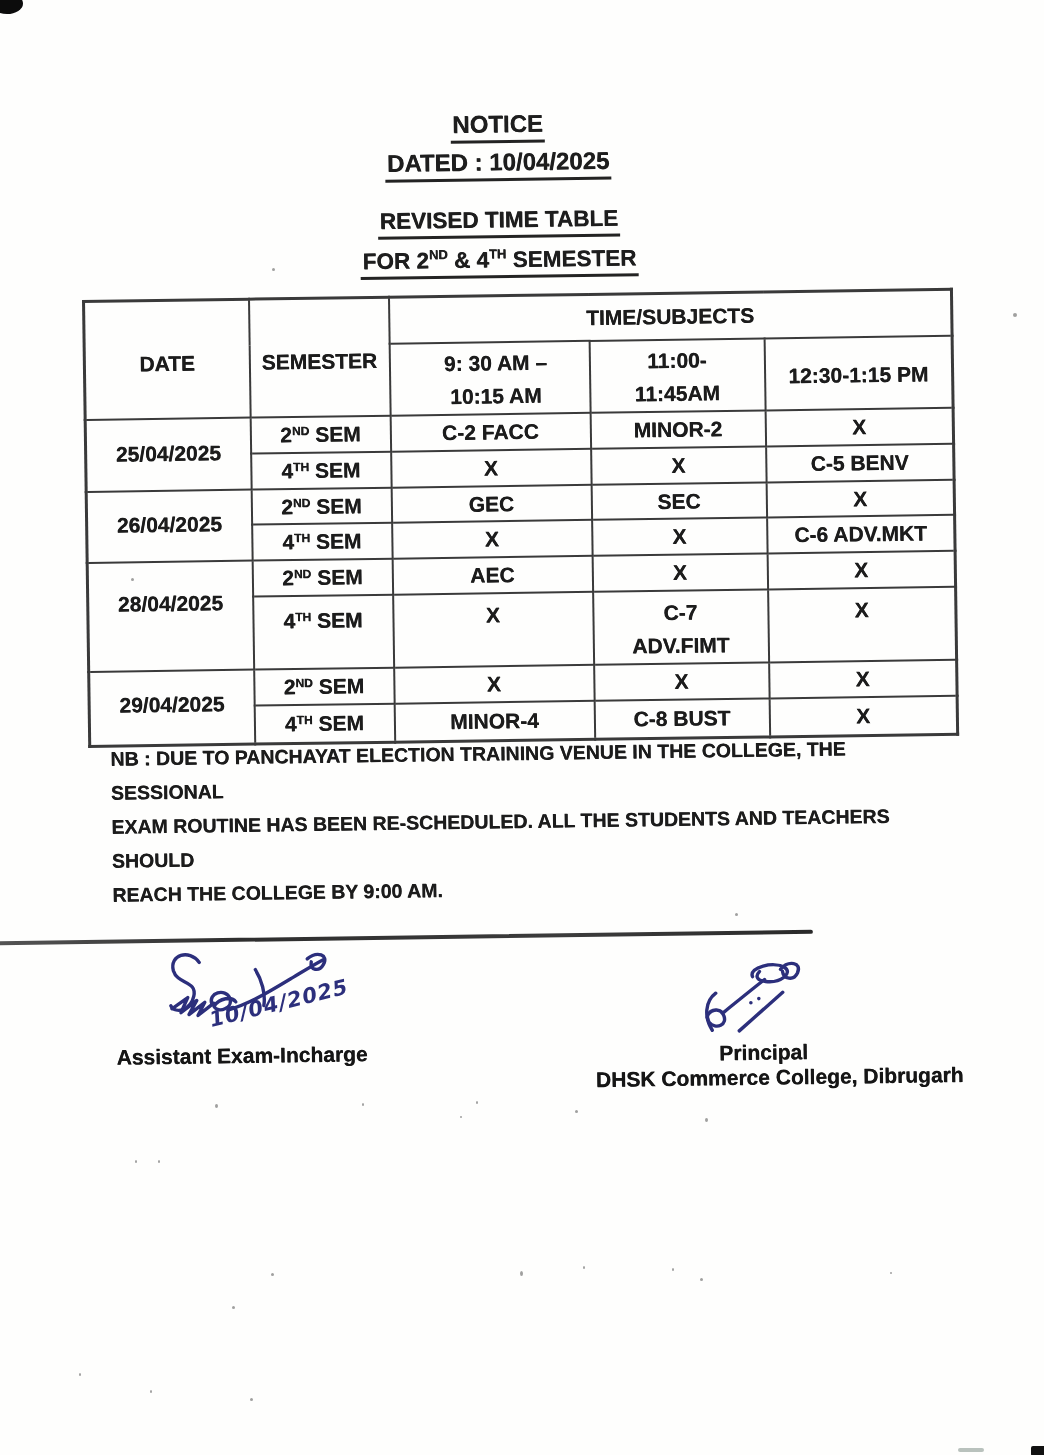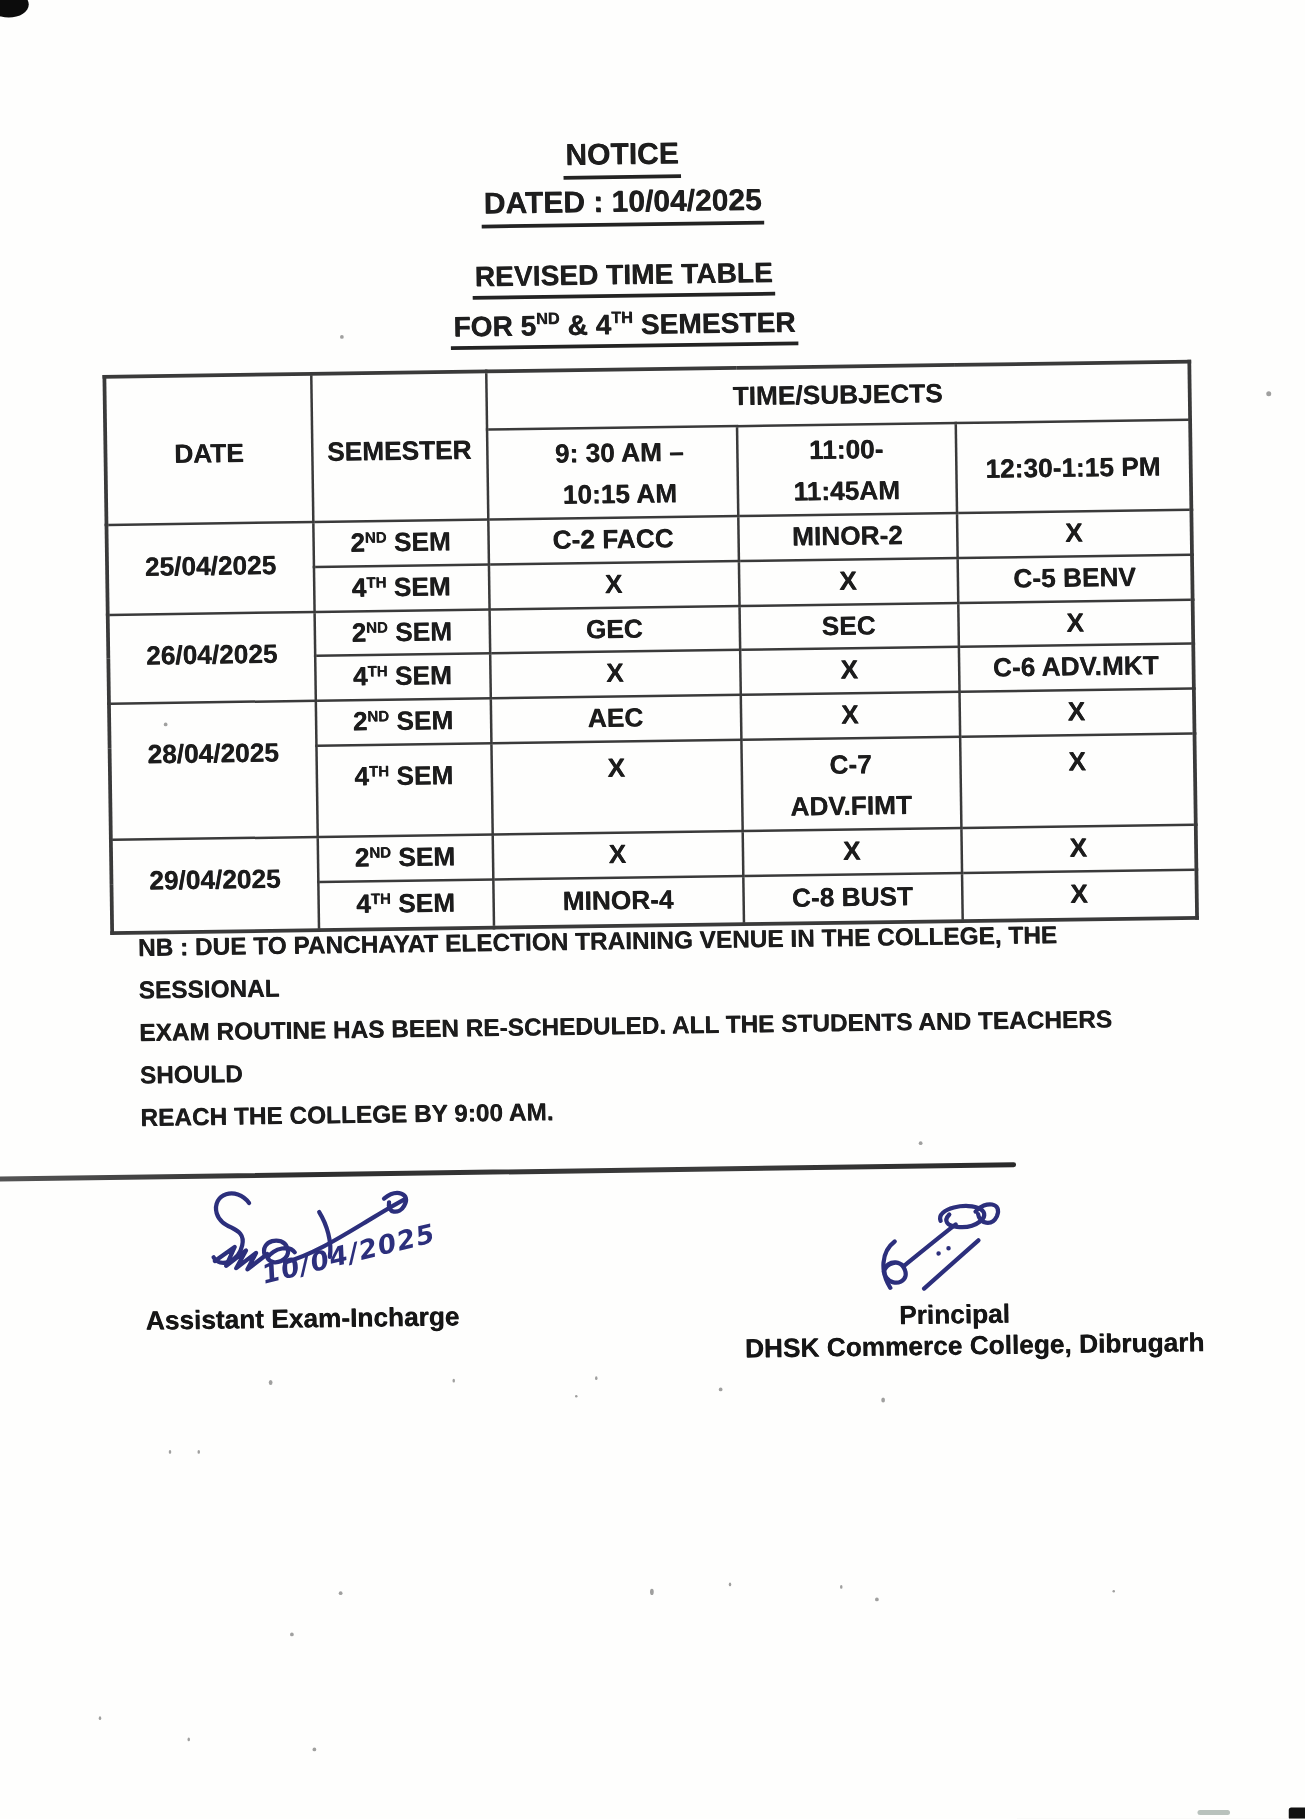--- a/index.html
+++ b/index.html
@@ -101,21 +101,21 @@
 </style>
 </head>
 <body>
 
 <div class="page">
   <div class="tilt">
 
     <div class="tline t-notice"><span class="u">NOTICE</span></div>
     <div class="tline t-dated"><span class="u">DATED : 10/04/2025</span></div>
     <div class="tline t-revised"><span class="u">REVISED TIME TABLE</span></div>
-    <div class="tline t-for"><span class="u"><span>FOR 5</span><sup class="hl-sup">ND</sup><span> &amp; 4</span><sup class="hl-sup">TH</sup><span> SEMESTER</span></span></div>
+    <div class="tline t-for"><span class="u"><span>FOR 2</span><sup class="hl-sup">ND</sup><span> &amp; 4</span><sup class="hl-sup">TH</sup><span> SEMESTER</span></span></div>
 
     <table class="tt">
       <colgroup>
         <col style="width:165px">
           <col style="width:140px">
           <col style="width:200px">
           <col style="width:175px">
           <col style="width:188px">
       </colgroup>
       <tbody>

